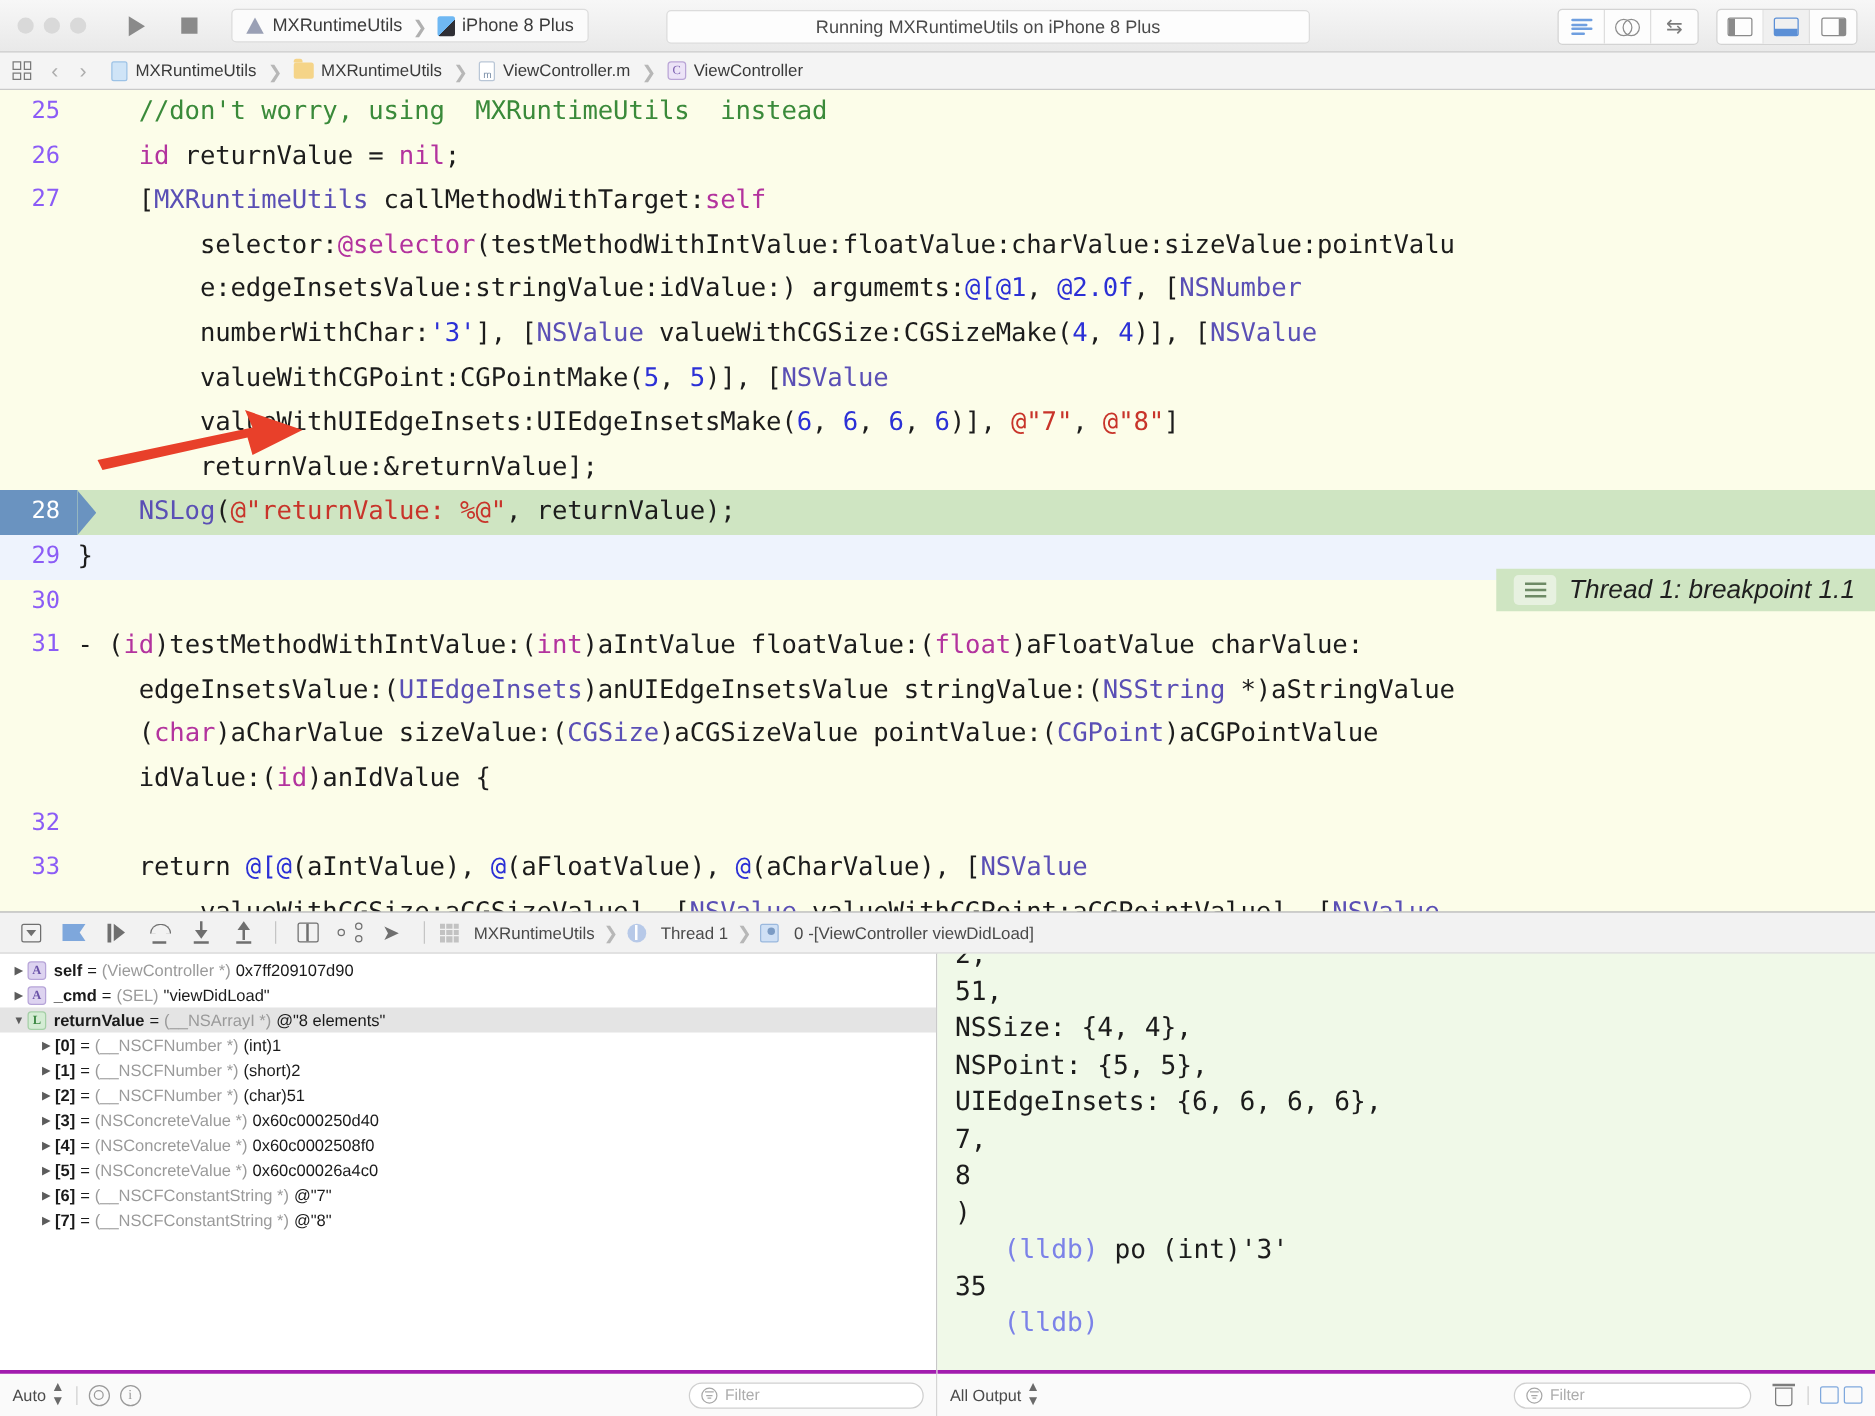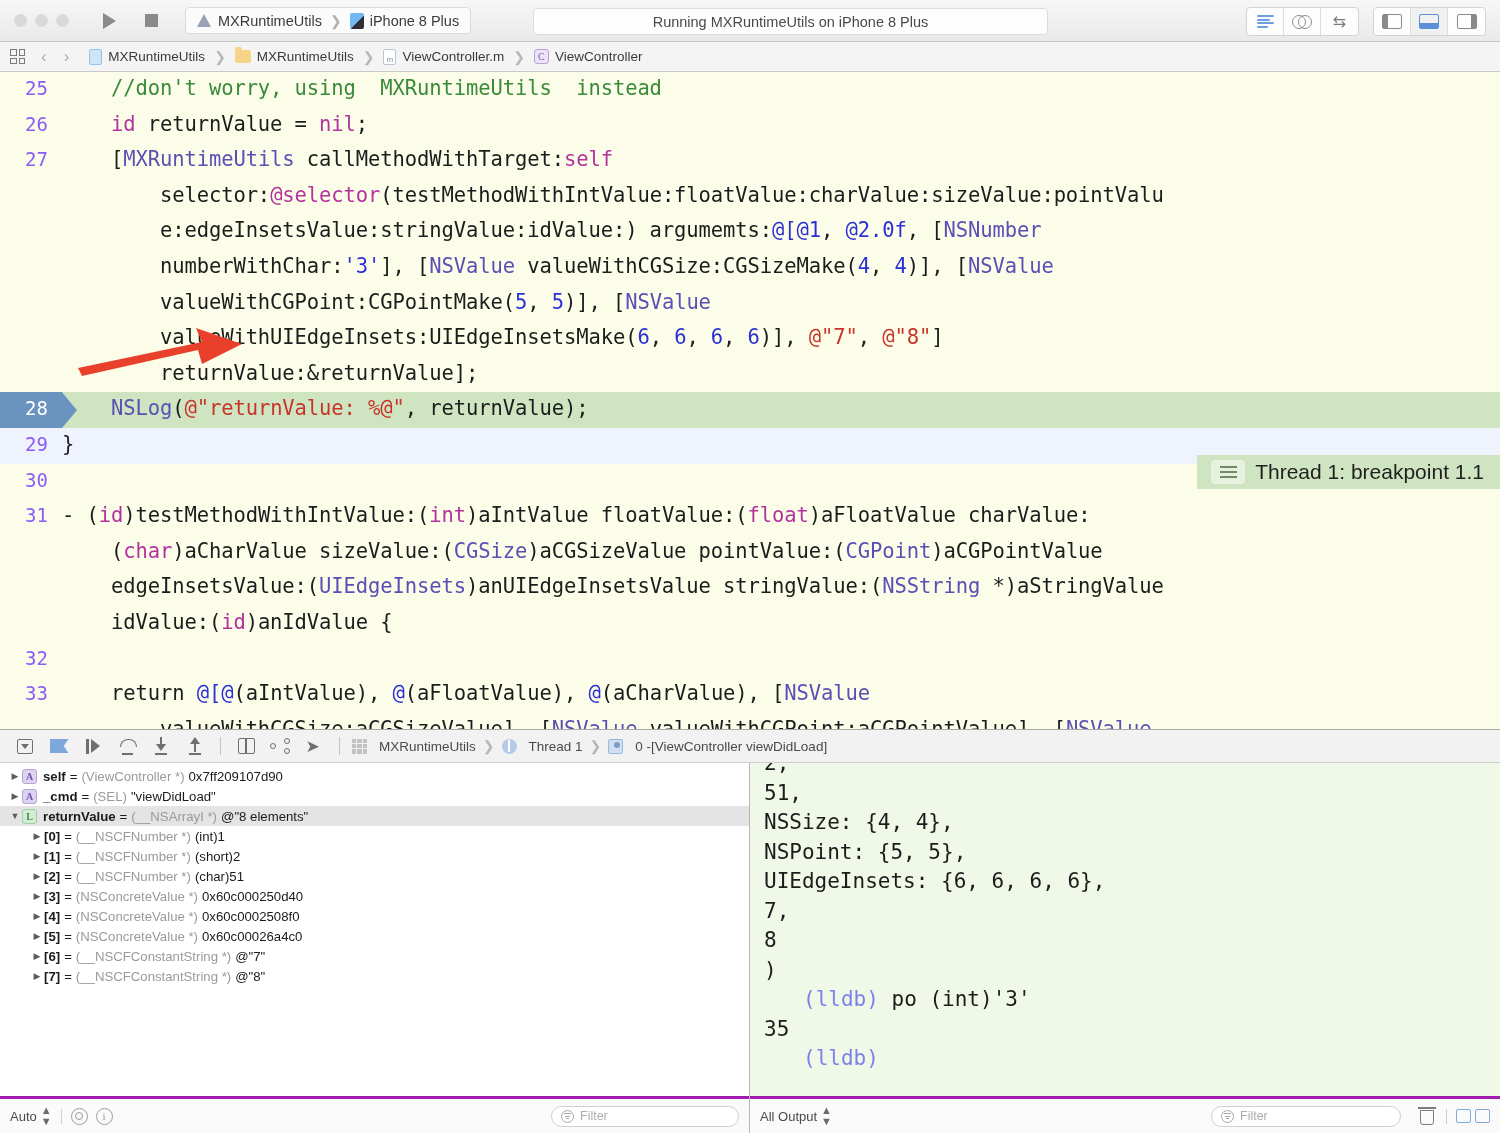--- a/index.html
+++ b/index.html
@@ -138,21 +138,21 @@
   .cmt  { color: #3a8a3a; }
   .kw   { color: #b3339e; }
   .cls  { color: #5a4fb5; }
   .num  { color: #2b30d6; }
   .str  { color: #c8342a; }
   .plain{ color: #1c1c1c; }
 
   .thread-annot {
     position: absolute; right: 0; top: 383px; height: 34px;
     display: flex; align-items: center; gap: 10px;
-    background: #cfe5c2; padding-left: 14px; padding-right: 16px; z-index: 4;
+    background: #cfe5c2; padding-left: 14px; padding-right: 16px; z-index: 4; font-style: italic;
   }
   .annot-btn {
     width: 34px; height: 24px; background: #e7f1e0; border-radius: 4px;
     display: flex; flex-direction: column; justify-content: center; align-items: center; gap: 3px;
   }
   .annot-btn i { display: block; width: 17px; height: 1.7px; background: #6e8a66; }
   .annot-txt { font-size: 21px; color: #1f1f1f; font-family: "Liberation Sans", sans-serif; }
 
   
   .debugbar {
@@ -422,25 +422,25 @@
         <div class="row">
           <div class="gutter">30</div>
           <div class="codecell"><span class="plain"></span></div>
         </div>
         <div class="row">
           <div class="gutter">31</div>
           <div class="codecell"><span class="plain">- (</span><span class="kw">id</span><span class="plain">)testMethodWithIntValue:(</span><span class="kw">int</span><span class="plain">)aIntValue floatValue:(</span><span class="kw">float</span><span class="plain">)aFloatValue charValue:</span></div>
         </div>
         <div class="row">
           <div class="gutter"></div>
+          <div class="codecell"><span class="plain">    edgeInsetsValue:(</span><span class="cls">UIEdgeInsets</span><span class="plain">)anUIEdgeInsetsValue stringValue:(</span><span class="cls">NSString</span><span class="plain"> *)aStringValue</span></div>
+        </div>
+        <div class="row">
+          <div class="gutter"></div>
           <div class="codecell"><span class="plain">    (</span><span class="kw">char</span><span class="plain">)aCharValue sizeValue:(</span><span class="cls">CGSize</span><span class="plain">)aCGSizeValue pointValue:(</span><span class="cls">CGPoint</span><span class="plain">)aCGPointValue</span></div>
-        </div>
-        <div class="row">
-          <div class="gutter"></div>
-          <div class="codecell"><span class="plain">    edgeInsetsValue:(</span><span class="cls">UIEdgeInsets</span><span class="plain">)anUIEdgeInsetsValue stringValue:(</span><span class="cls">NSString</span><span class="plain"> *)aStringValue</span></div>
         </div>
         <div class="row">
           <div class="gutter"></div>
           <div class="codecell"><span class="plain">    idValue:(</span><span class="kw">id</span><span class="plain">)anIdValue {</span></div>
         </div>
         <div class="row">
           <div class="gutter">32</div>
           <div class="codecell"><span class="plain"></span></div>
         </div>
         <div class="row">

